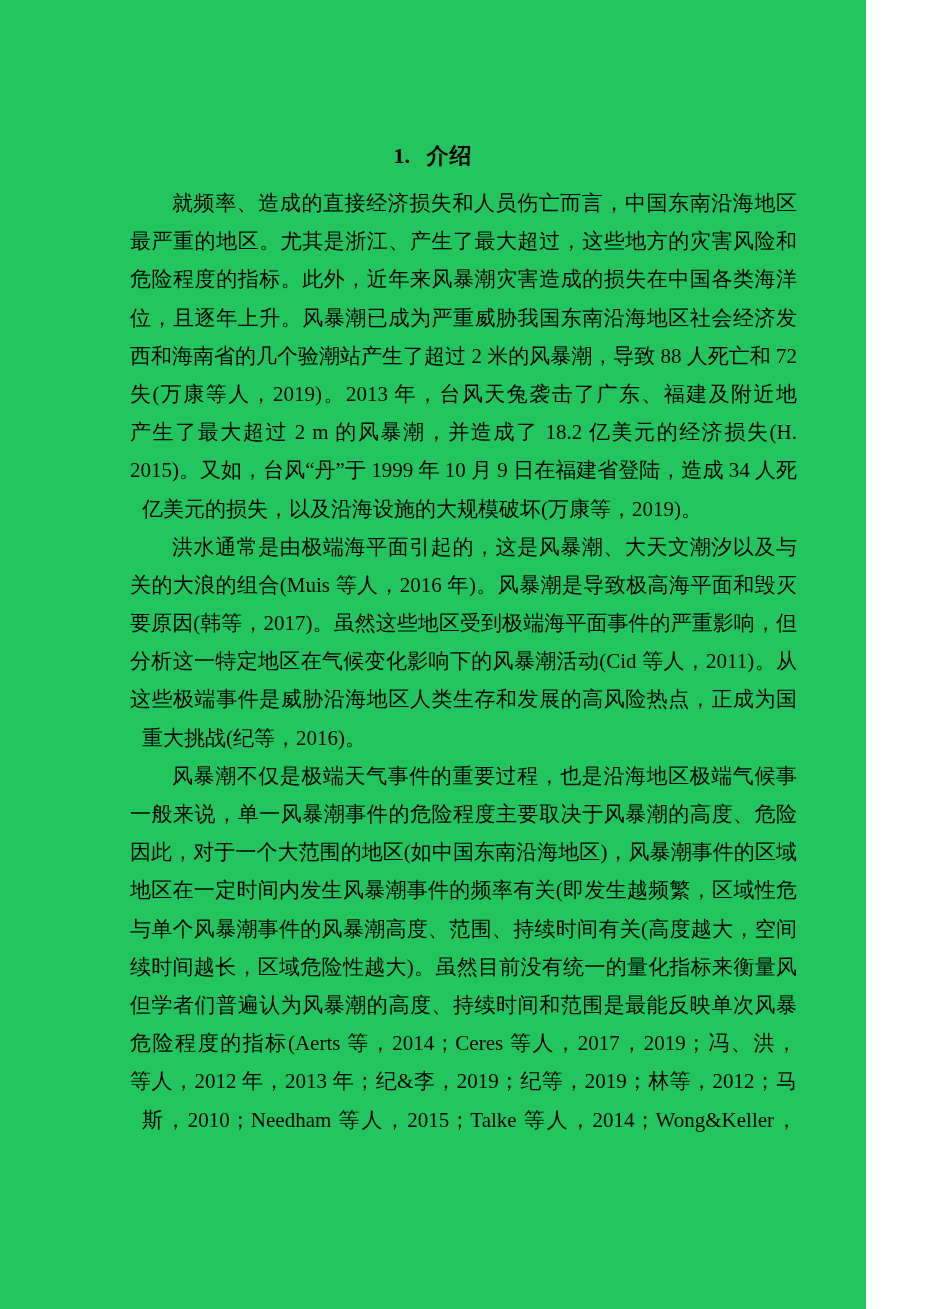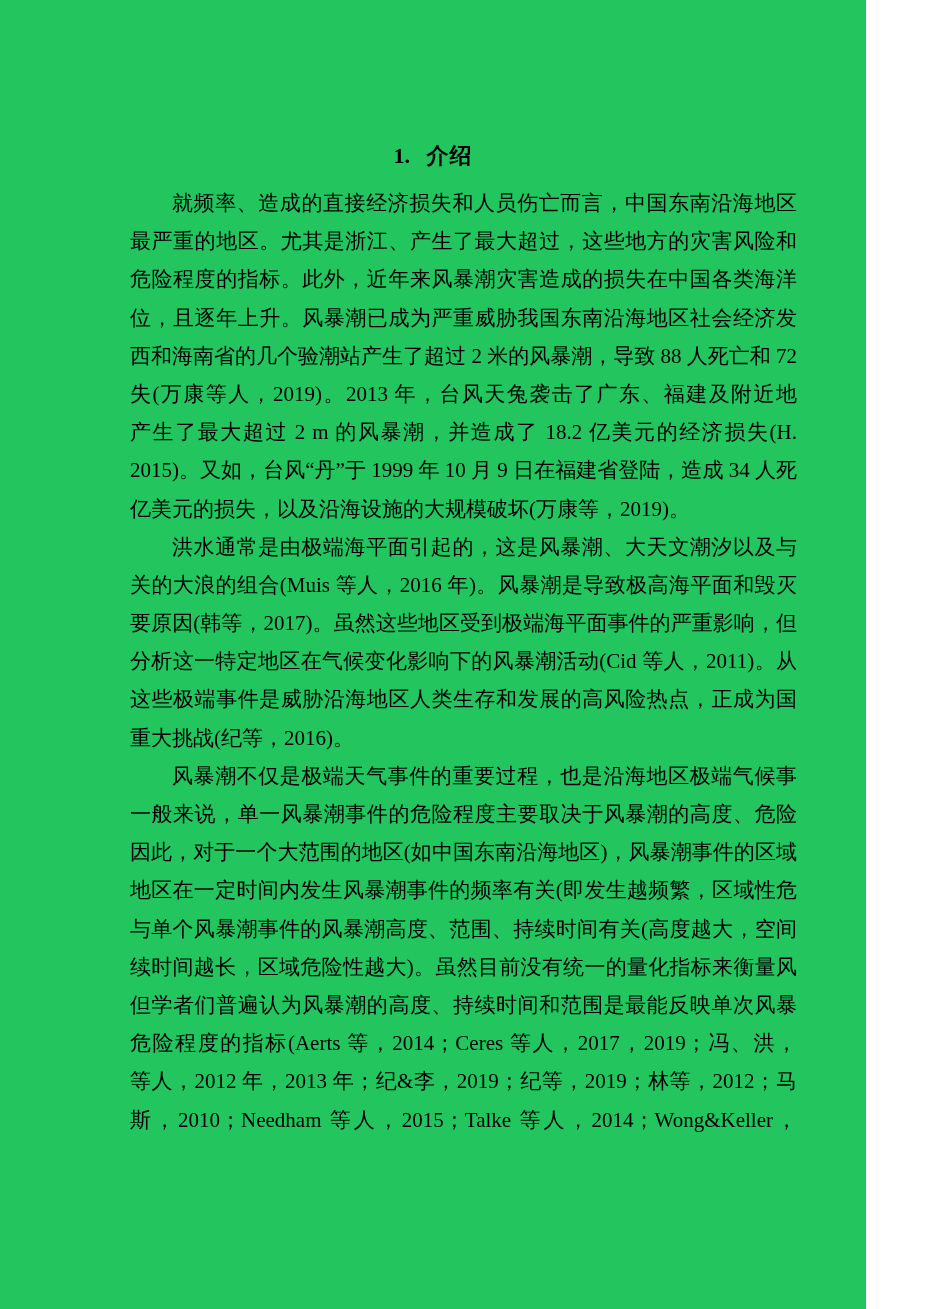--- a/index.html
+++ b/index.html
@@ -49,20 +49,21 @@
     text-align-last: justify;
     text-justify: inter-ideograph;
     white-space: normal;
     overflow: hidden;
   }
   .line.para-start {
     text-indent: 2em;
   }
   .line.para-end {
     text-align-last: left;
+    margin-left: 12px;
   }
 </style>
 </head>
 <body>
 
 <div class="page">
   <h1 class="heading">
     <span class="num">1.</span><span class="title">介绍</span>
   </h1>
   <div class="body-text">

